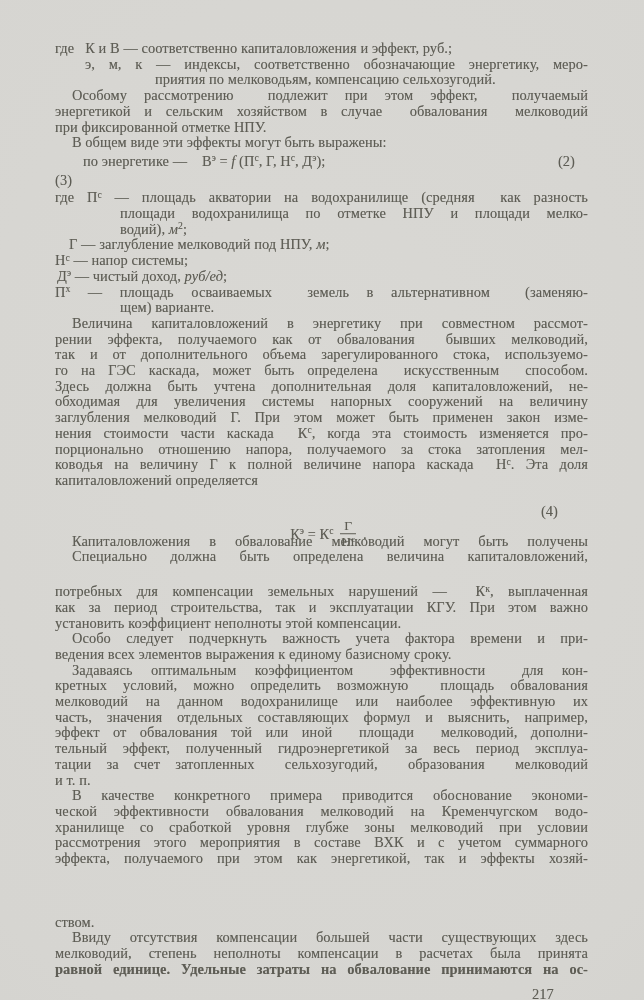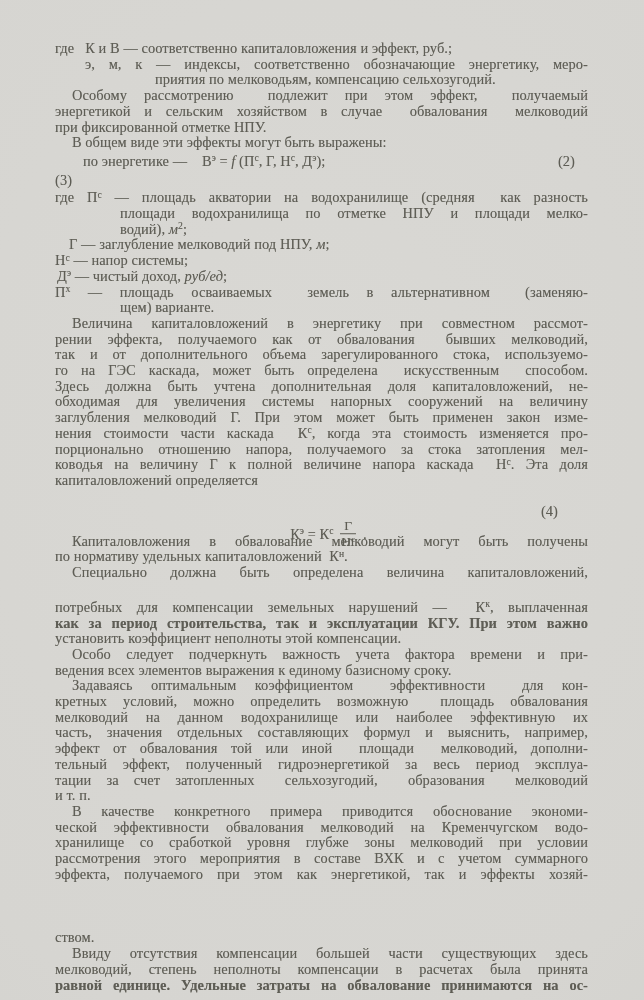--- a/index.html
+++ b/index.html
@@ -109,24 +109,23 @@
       <div class="line j" style="padding-left: 0px;">заглубления мелководий Г. При этом может быть применен закон изме-</div>
       <div class="line j" style="padding-left: 0px;">нения стоимости части каскада &nbsp;К<sup>с</sup>, когда эта стоимость изменяется про-</div>
       <div class="line j" style="padding-left: 0px;">порционально отношению напора, получаемого за стока затопления мел-</div>
       <div class="line j" style="padding-left: 0px;">ководья на величину Г к полной величине напора каскада &nbsp;Н<sup>с</sup>. Эта доля</div>
       <div class="line l" style="padding-left: 0px;">капиталовложений определяется</div>
       <div class="deq">
         <div class="deq-main">К<sup>э</sup> = К<sup>с</sup> <span class="frac"><span class="frac-top">Г</span><span class="frac-bot">Н<sup>с</sup></span></span><span class="deq-suffix">.</span></div>
         <span class="deq-num">(4)</span>
       </div>
       <div class="line j" style="padding-left: 17px;">Капиталовложения в обвалование мелководий могут быть получены</div>
-      <div class="line l" style="padding-left: 0px;">по нормативу удельных капиталовложений &nbsp;К<sup>н</sup>.</div>
       <div class="line j" style="padding-left: 17px;">Специально должна быть определена величина капиталовложений,</div>
       <div class="line j" style="padding-left: 0px; margin-top: 19px;">потребных для компенсации земельных нарушений — &nbsp;К<sup>к</sup>, выплаченная</div>
-      <div class="line j" style="padding-left: 0px; font-weight: bold;">как за период строительства, так и эксплуатации КГУ. При этом важно</div>
+      <div class="line j" style="padding-left: 0px;">как за период строительства, так и эксплуатации КГУ. При этом важно</div>
       <div class="line l" style="padding-left: 0px;">установить коэффициент неполноты этой компенсации.</div>
       <div class="line j" style="padding-left: 17px;">Особо следует подчеркнуть важность учета фактора времени и при-</div>
       <div class="line l" style="padding-left: 0px;">ведения всех элементов выражения к единому базисному сроку.</div>
       <div class="line j" style="padding-left: 17px;">Задаваясь оптимальным коэффициентом &nbsp;эффективности &nbsp;для кон-</div>
       <div class="line j" style="padding-left: 0px;">кретных условий, можно определить возможную &nbsp;площадь обвалования</div>
       <div class="line j" style="padding-left: 0px;">мелководий на данном водохранилище или наиболее эффективную их</div>
       <div class="line j" style="padding-left: 0px;">часть, значения отдельных составляющих формул и выяснить, например,</div>
       <div class="line j" style="padding-left: 0px;">эффект от обвалования той или иной &nbsp;площади &nbsp;мелководий, дополни-</div>
       <div class="line j" style="padding-left: 0px;">тельный эффект, полученный гидроэнергетикой за весь период эксплуа-</div>
       <div class="line j" style="padding-left: 0px;">тации за счет затопленных &nbsp;сельхозугодий, &nbsp;образования &nbsp;мелководий</div>

